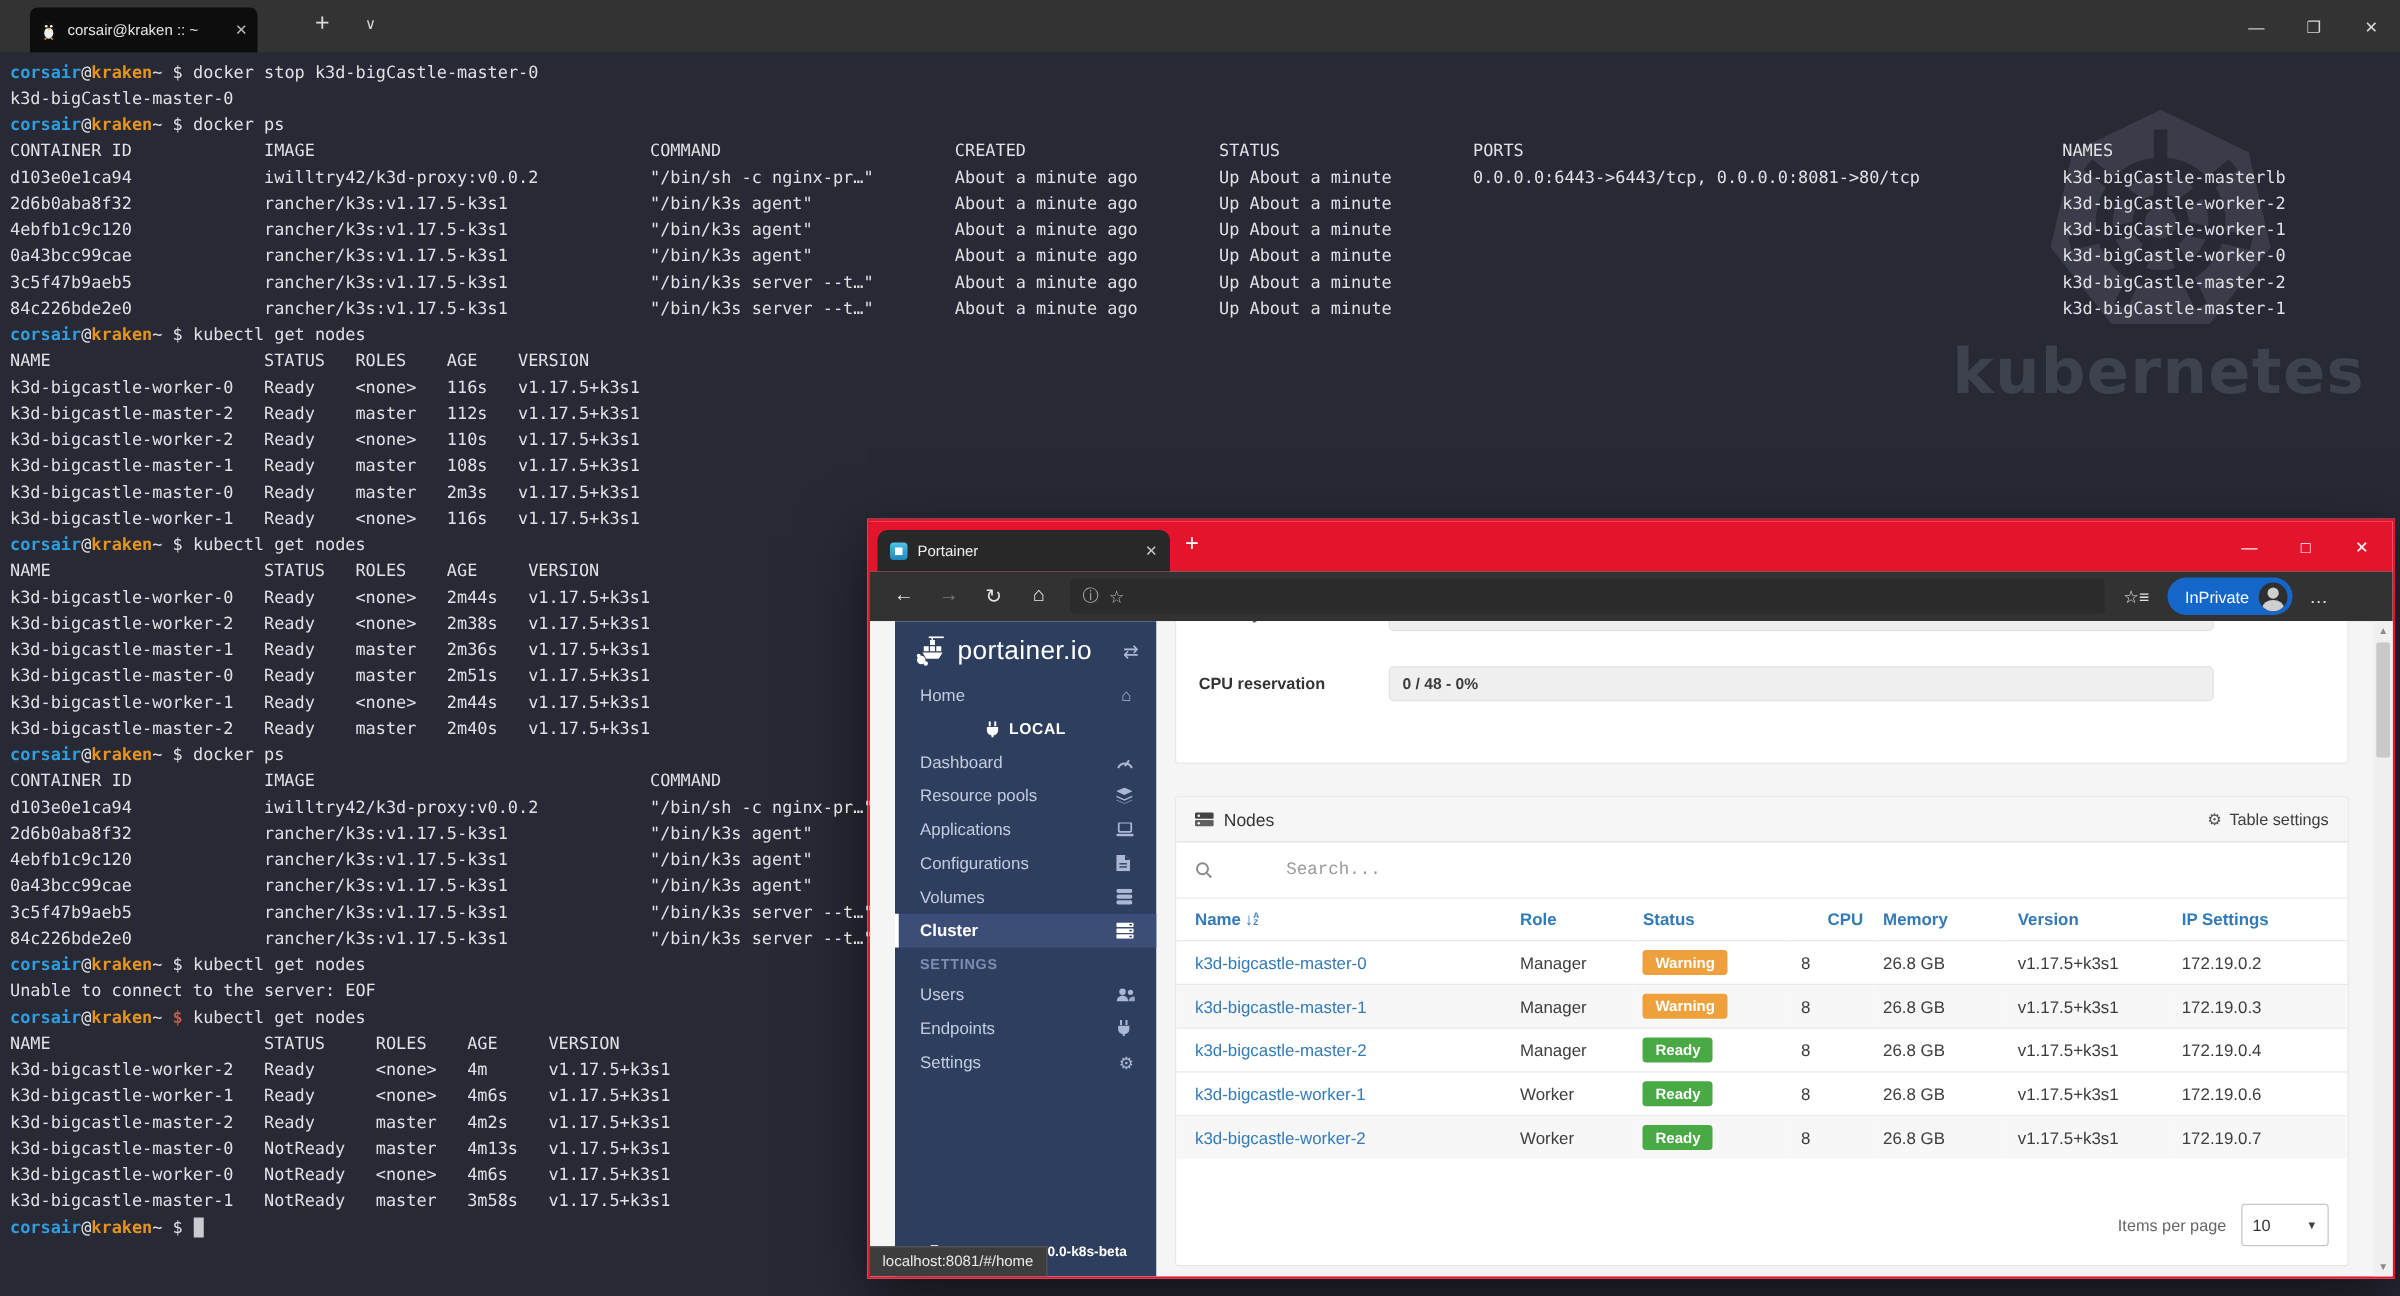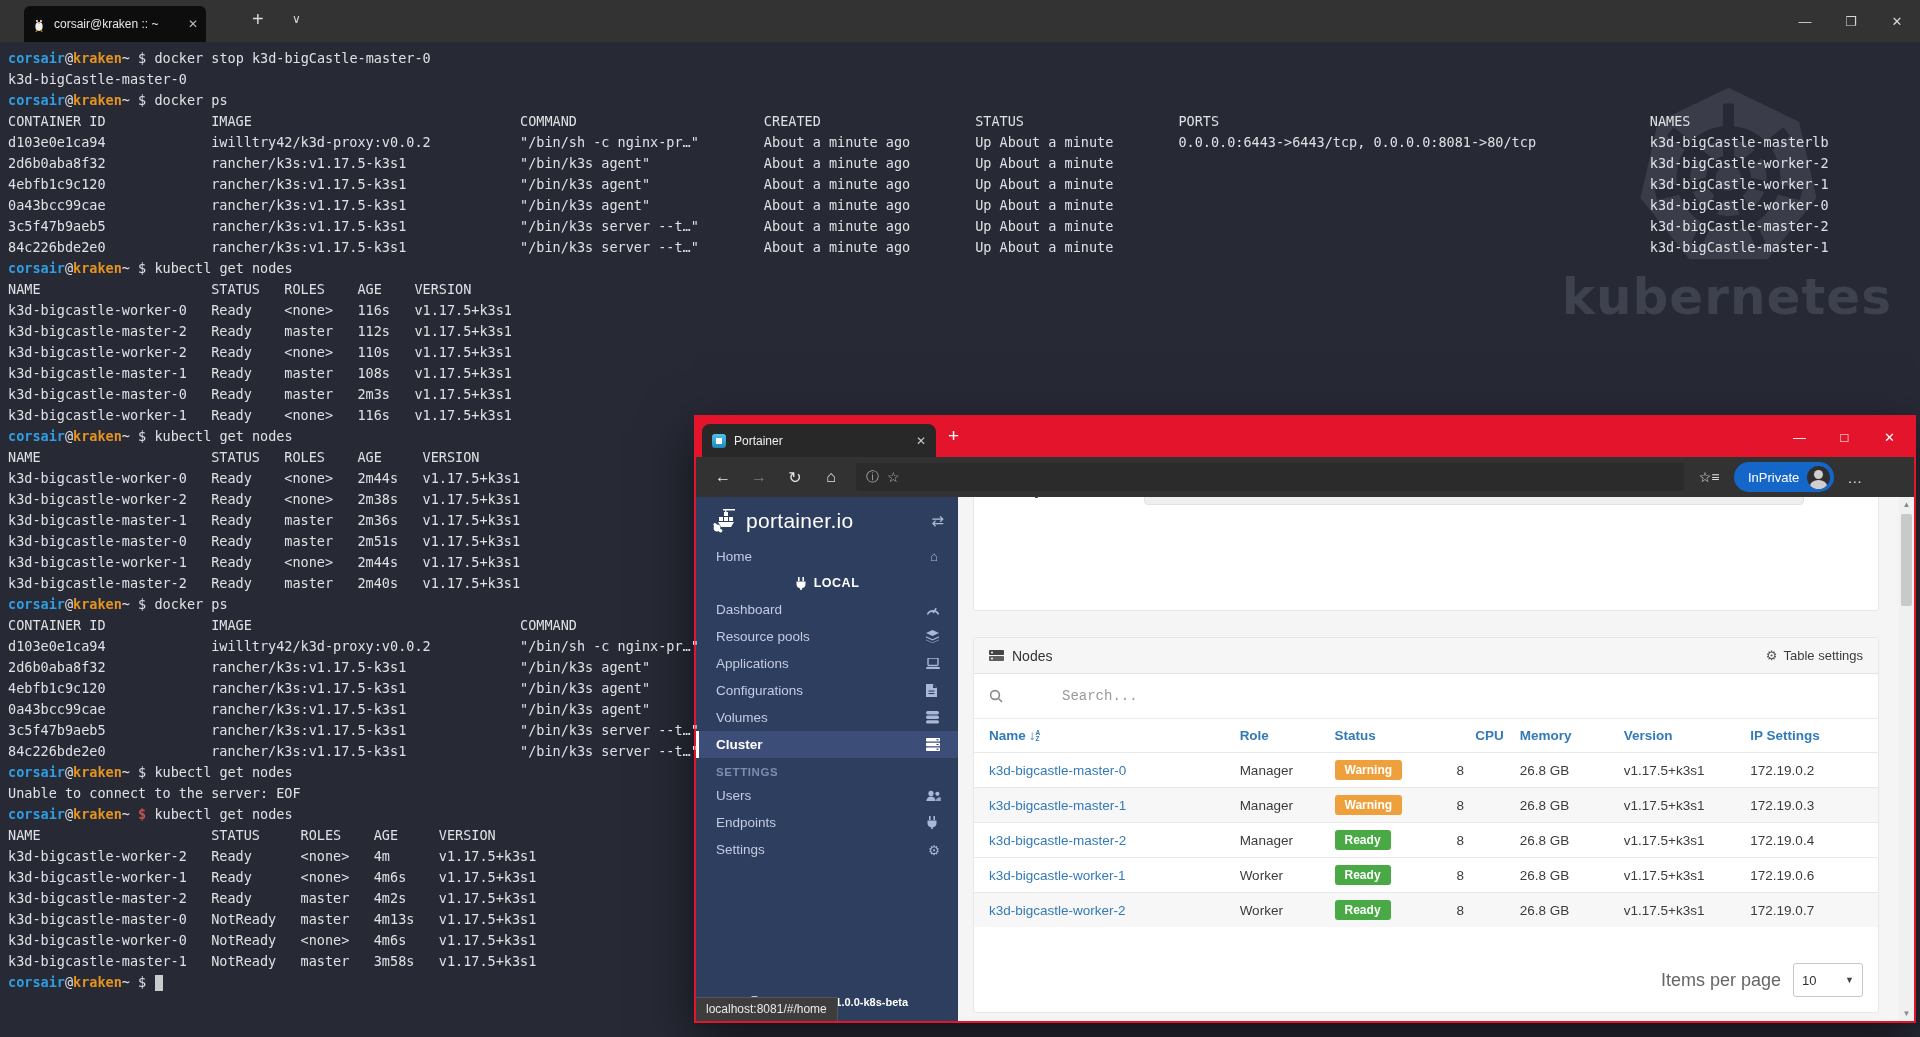--- a/index.html
+++ b/index.html
@@ -55,21 +55,21 @@
   .dots{width:30px;text-align:center;color:#e0e0e0;font-size:15px;letter-spacing:1px;margin-left:4px;}
 
   .b-content{position:absolute;top:80px;left:0;right:0;bottom:0;display:flex;background:#f5f5f5;}
   
   .b-scroll{position:absolute;top:0;right:0;bottom:0;width:15px;background:#f0f0f0;z-index:5;}
   .sb-arrow{height:15px;display:flex;align-items:center;justify-content:center;color:#8a8a8a;font-size:8px;}
   .sb-arrow.down{position:absolute;bottom:0;left:0;right:0;}
   .sb-thumb{position:absolute;top:17px;left:2px;width:11px;height:92px;background:#c9c9c9;border-radius:2px;}
 
   
-  #sidebar{width:262px;background:var(--sidebarBg);position:relative;flex-shrink:0;color:#c3cce0;}
+  #sidebar{width:209px;background:var(--sidebarBg);position:relative;flex-shrink:0;color:#c3cce0;margin-left:20px;}
   .s-logo-row{display:flex;align-items:center;gap:8px;padding:12px 14px 10px 16px;}
   .s-logo-text{color:#fff;font-size:21px;font-weight:400;letter-spacing:.3px;flex:1;}
   .s-collapse{color:#aebad6;font-size:15px;}
   .s-item{height:27px;display:flex;align-items:center;padding:0 16px 0 20px;font-size:13.5px;cursor:pointer;}
   .s-item .s-label{flex:1;}
   .s-item .s-icon{width:16px;text-align:center;color:#aab7d6;}
   .s-item.active{background:#3c4e78;color:#fff;font-weight:bold;border-left:3px solid #fff;padding-left:17px;}
   .s-item.active .s-icon{color:#fff;}
   .s-local{display:flex;align-items:center;justify-content:center;gap:7px;height:26px;color:#fff;font-weight:bold;font-size:12.5px;letter-spacing:.5px;}
   .s-section{padding:8px 0 4px 20px;color:#7e8cb2;font-size:11.5px;font-weight:bold;letter-spacing:.6px;}
@@ -104,21 +104,21 @@
   table.nodes td{border-top:1px solid #e9e9e9;padding:7px 8px;color:#3c3c3c;}
   table.nodes tr.alt td{background:#f7f7f7;}
   a.nlink{color:var(--accent);text-decoration:none;}
   .badge{display:inline-block;padding:3px 10px;border-radius:3px;color:#fff;font-size:12px;font-weight:bold;}
   .badge-Warning{background:var(--warning);}
   .badge-Ready{background:var(--success);}
   .sort-wrap{display:inline-flex;align-items:center;gap:3px;}
   .sort-ico{display:inline-flex;align-items:center;color:var(--accent);}
   .sort-az{display:inline-flex;flex-direction:column;font-size:6.5px;line-height:6px;font-weight:bold;}
   .n-footer{margin-top:auto;display:flex;align-items:center;justify-content:flex-end;gap:12px;padding:14px 15px 15px;}
-  .ipp-label{font-size:18px;color:#666;}
+  .ipp-label{font-size:13px;color:#666;}
   .ipp-select{width:52px;height:32px;border:1px solid #c6c6c6;border-radius:3px;background:#fff;display:flex;align-items:center;justify-content:space-between;padding:0 8px;font-size:13px;color:#333;}
   .ipp-chev{font-size:9px;color:#444;}
 
   .status-tooltip{position:absolute;left:0;bottom:0;background:#3d3d3d;color:#eaeaea;font-size:12px;padding:4px 10px 5px;z-index:9;white-space:nowrap;border-top:1px solid #555;border-right:1px solid #555;}
   svg{display:block;}
 </style>
 </head>
 <body>
 
 <div id="screen">
@@ -346,20 +346,24 @@
           <span class="s-version">1.0.0-k8s-beta</span>
         </div>
       </aside>
 
       <main id="pmain">
         <section class="panel panel-form">
           <div class="form-row">
             <div class="form-label">Memory reservation</div>
             <div class="form-bar">170 / 160870.6 MB - 0%</div>
           </div>
+          <div class="form-row cpu">
+            <div class="form-label">CPU reservation</div>
+            <div class="form-bar">0 / 48 - 0%</div>
+          </div>
         </section>
 
         <section class="panel panel-nodes">
           <div class="n-header">
             <span class="n-title">
               <span>
                 <svg width="15" height="13" viewBox="0 0 15 13" fill="#444">
                     <rect x="0" y="1" width="15" height="5" rx="1"></rect>
                     <rect x="0" y="7" width="15" height="5" rx="1" opacity=".85"></rect>
                     <circle cx="3" cy="3.5" r="1" fill="#fff"></circle>

